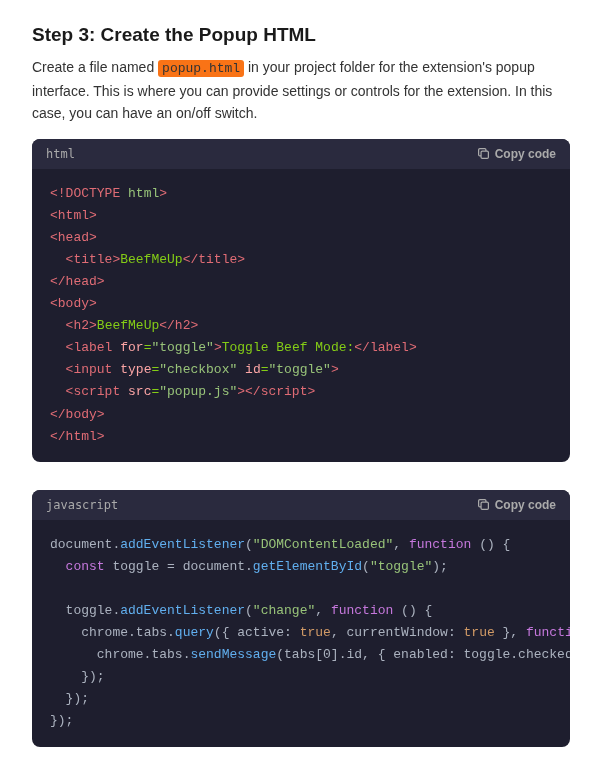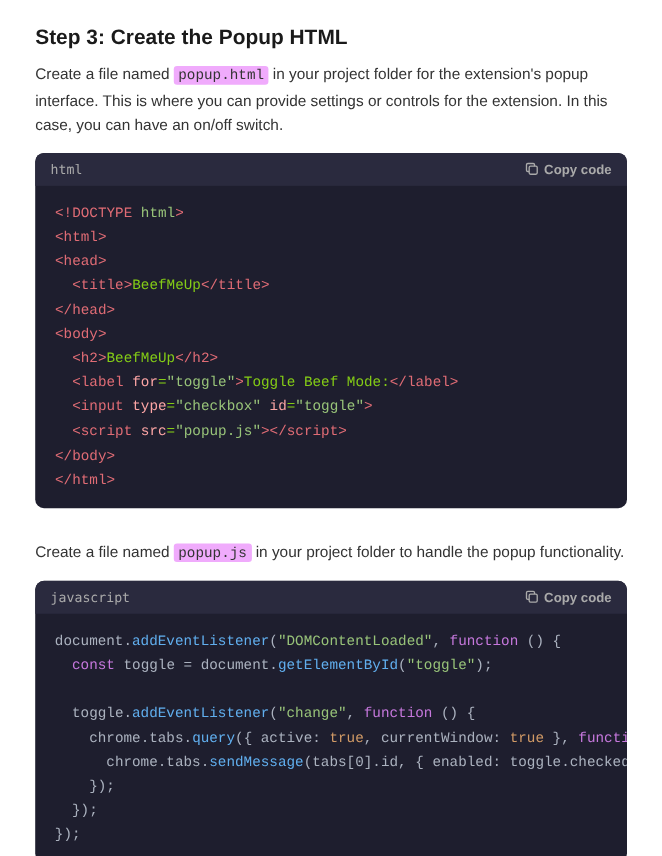--- a/index.html
+++ b/index.html
@@ -22,21 +22,21 @@
     }
 
     .description {
       font-size: 14px;
       line-height: 1.6;
       color: #333;
       margin-bottom: 14px;
     }
 
     .description code {
-      background: #f0abfc;
+      background: #f97316;
       padding: 1px 4px;
       border-radius: 3px;
       font-family: 'Courier New', monospace;
       font-size: 13px;
     }
 
     .code-block {
       background: #1e1e2e;
       border-radius: 8px;
       overflow: hidden;
@@ -123,23 +123,20 @@
   <span class="tag">&lt;h2&gt;</span><span class="text-white">BeefMeUp</span><span class="tag">&lt;/h2&gt;</span>
   <span class="tag">&lt;label</span> <span class="attr">for</span><span class="text-white">=</span><span class="attr-val">"toggle"</span><span class="tag">&gt;</span><span class="text-white">Toggle Beef Mode:</span><span class="tag">&lt;/label&gt;</span>
   <span class="tag">&lt;input</span> <span class="attr">type</span><span class="text-white">=</span><span class="attr-val">"checkbox"</span> <span class="attr">id</span><span class="text-white">=</span><span class="attr-val">"toggle"</span><span class="tag">&gt;</span>
   <span class="tag">&lt;script</span> <span class="attr">src</span><span class="text-white">=</span><span class="attr-val">"popup.js"</span><span class="tag">&gt;&lt;/script&gt;</span>
 <span class="tag">&lt;/body&gt;</span>
 <span class="tag">&lt;/html&gt;</span></div>
   </div>
 </div>
 
 <div class="section">
-  <p class="description">
-    Create a file named <code>popup.js</code> in your project folder to handle the popup functionality.
-  </p>
   <div class="code-block">
     <div class="code-header">
       <span class="code-lang">javascript</span>
       <button class="copy-btn">
         <svg viewBox="0 0 16 16" fill="none" stroke="#aaa" stroke-width="1.5">
           <rect x="5" y="5" width="9" height="9" rx="1.5"></rect>
           <path d="M11 5V3.5A1.5 1.5 0 009.5 2h-6A1.5 1.5 0 002 3.5v6A1.5 1.5 0 003.5 11H5"></path>
         </svg>
         <span>Copy code</span>
       </button>

